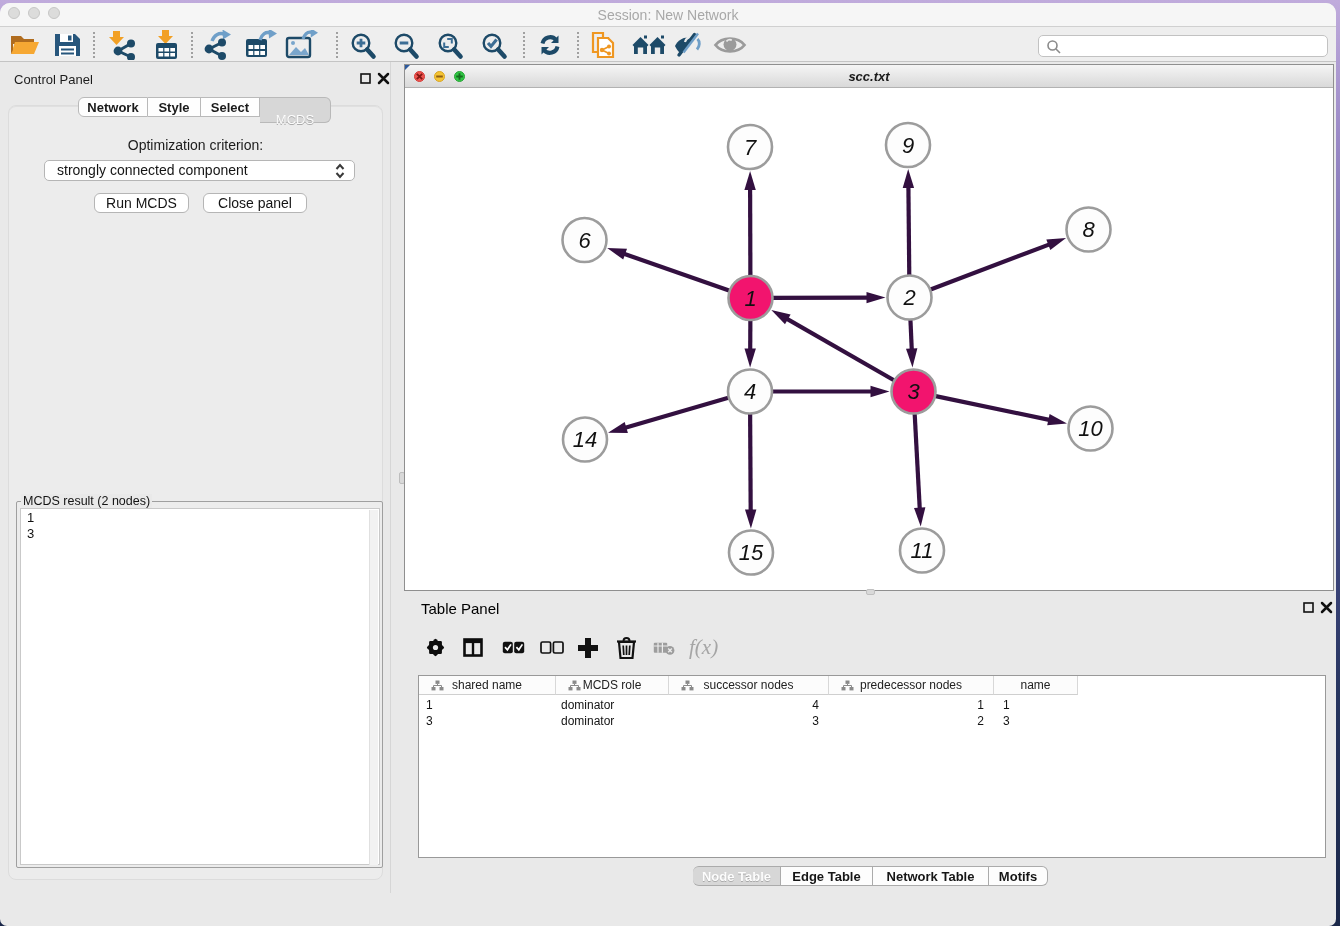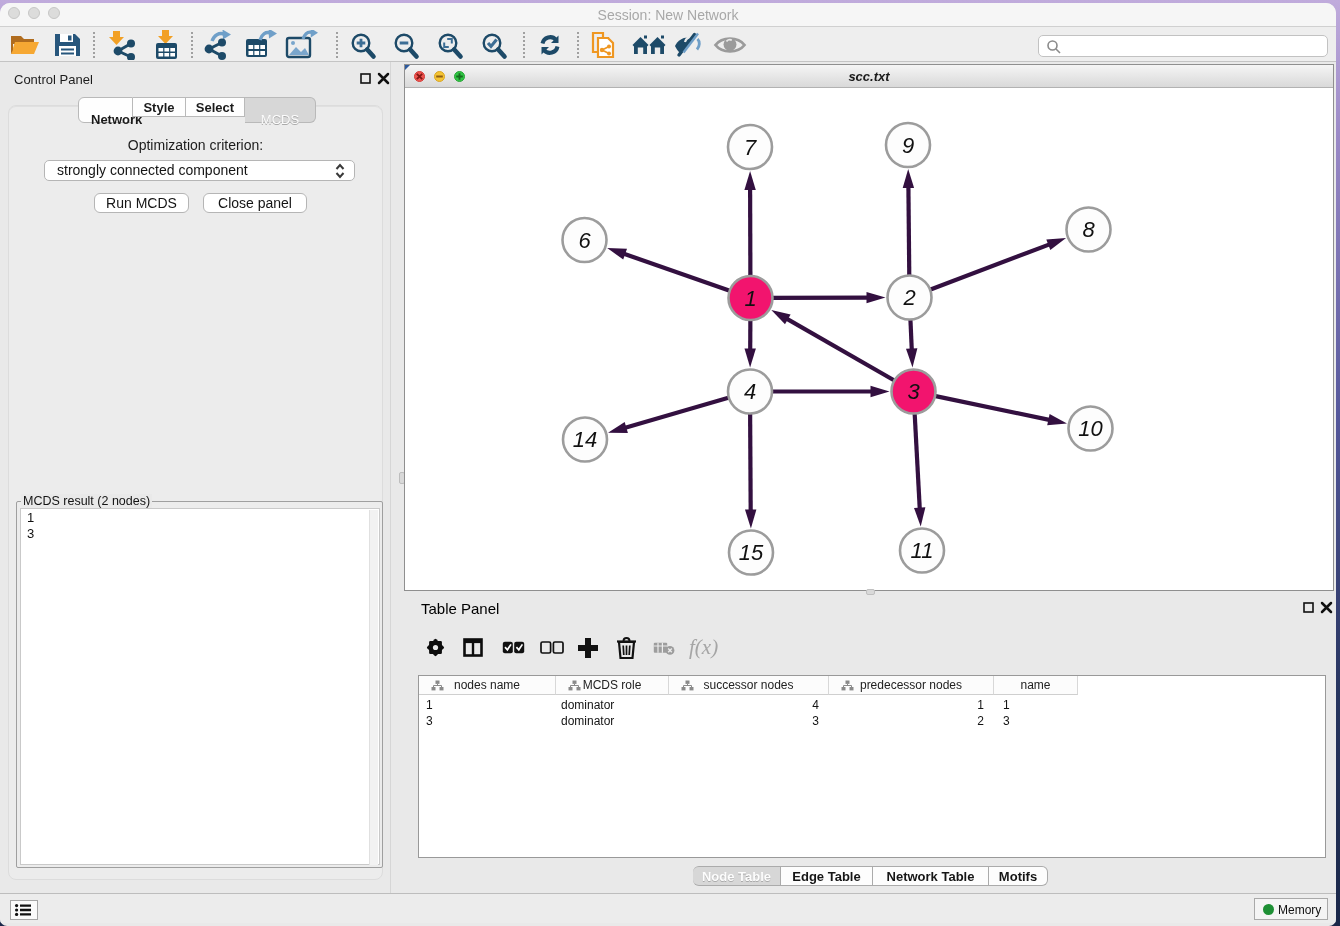--- a/index.html
+++ b/index.html
@@ -205,21 +205,21 @@
 <div id="cpanel">
   <div class="hdr">Control Panel</div>
   <svg class="wicons" style="left:360px;top:11px" width="12" height="12" viewBox="0 0 12 12">
         <rect x="1" y="1" width="9" height="9" fill="none" stroke="#111" stroke-width="1.6"></rect>
       </svg>
   <svg class="wicons" style="left:377px;top:10px" width="13" height="13" viewBox="0 0 13 13">
         <path d="M2 2 L11 11 M11 2 L2 11" stroke="#111" stroke-width="2.5" stroke-linecap="round"></path>
       </svg>
   <div id="cp-body"></div>
   <div class="tabstrip" style="left:78px;top:35px;position:absolute">
-    <div class="tab first" style="width:55px;padding:12px">Network</div>
+    <div class="tab first" style="width:70px;padding:0">Network</div>
     <div class="tab" style="width:53px;padding:0">Style</div>
     <div class="tab" style="width:59px;padding:0">Select</div>
     <div class="tab last sel" style="width:71px;padding:12px;font-weight:normal">MCDS</div>
   </div>
   <div id="optlabel">Optimization criterion:</div>
   <div id="combo">strongly connected component
     <svg width="12" height="16" viewBox="0 0 12 16" style="position:absolute;right:8px;top:2px">
       <path d="M2.5 6 L6 2 L9.5 6" fill="none" stroke="#3a3a3a" stroke-width="2"></path>
       <path d="M2.5 10 L6 14 L9.5 10" fill="none" stroke="#3a3a3a" stroke-width="2"></path>
     </svg>
@@ -354,21 +354,21 @@
   </svg>
   <svg style="position:absolute;left:249px;top:46px" width="22" height="14" viewBox="0 0 22 14">
     <rect x="0.8" y="1.8" width="13.4" height="10" rx="1" fill="#9d9d9d"></rect>
     <path d="M0.8 5 h13.4 M5 1.8 v10 M9.4 1.8 v10" stroke="#ececec" stroke-width="1.2"></path>
     <circle cx="17" cy="9.4" r="4.4" fill="#9d9d9d"></circle>
     <path d="M15.2 7.6 l3.6 3.6 M18.8 7.6 l-3.6 3.6" stroke="#ececec" stroke-width="1.4"></path>
   </svg>
   <div style="position:absolute;left:285px;top:40px;font-family:'Liberation Serif',serif;font-style:italic;font-size:21px;color:#a5a5a5">f(x)</div>
 
   <div id="ttable">
-    <div class="th" style="left:0;width:137px;">nodes name</div>
+    <div class="th" style="left:0;width:137px;">shared name</div>
     <div class="th" style="left:137px;width:113px;">MCDS role</div>
     <div class="th" style="left:250px;width:160px;">successor nodes</div>
     <div class="th" style="left:410px;width:165px;">predecessor nodes</div>
     <div class="th" style="left:575px;width:84px;">name</div>
     <svg style="position:absolute;left:12px;top:4px" width="13" height="11" viewBox="0 0 13 11">
           <rect x="4.5" y="0.5" width="4" height="3.4" fill="#8a8a8a"></rect>
           <rect x="0.5" y="7" width="4" height="3.4" fill="#8a8a8a"></rect>
           <rect x="8.5" y="7" width="4" height="3.4" fill="#8a8a8a"></rect>
           <path d="M6.5 4 v2 M2.5 7 v-1.5 h8 V7" stroke="#8a8a8a" fill="none"></path>
         </svg>
@@ -401,26 +401,13 @@
     <div class="td" style="left:465px;top:37px;width:100px;text-align:right">2</div>
     <div class="td" style="left:584px;top:37px">3</div>
   </div>
   <div style="position:absolute;left:289px;top:271px;display:flex">
     <div class="btab" style="width:88px;padding:0;border-radius:6px 0 0 6px;background:#d7d7d7;color:#fdfdfd;text-shadow:0 1px 0 #aaa;border-color:#ababab">Node Table</div>
     <div class="btab" style="width:92px;padding:0">Edge Table</div>
     <div class="btab" style="width:116px;padding:0">Network Table</div>
     <div class="btab" style="width:59px;padding:0;border-radius:0 6px 6px 0">Motifs</div>
   </div>
 </div>
-<div id="statusbar">
-  <div id="sb-left">
-    <svg width="20" height="14" viewBox="0 0 20 14" style="position:absolute;left:3px;top:2px">
-      <circle cx="2.6" cy="2.6" r="1.6" fill="#111"></circle>
-          <circle cx="2.6" cy="7" r="1.6" fill="#111"></circle>
-          <circle cx="2.6" cy="11.4" r="1.6" fill="#111"></circle>
-      <path d="M6 2.6 h11 M6 7 h11 M6 11.4 h11" stroke="#111" stroke-width="2.4"></path>
-    </svg>
-  </div>
-  <div id="memory">
-    <span style="display:inline-block;width:11px;height:11px;border-radius:50%;background:#1d8f34;margin:5px 4px 0 8px;vertical-align:top"></span><span style="vertical-align:top;display:inline-block;margin-top:4px">Memory</span>
-  </div>
-</div>
 </div>
 
 </body></html>

